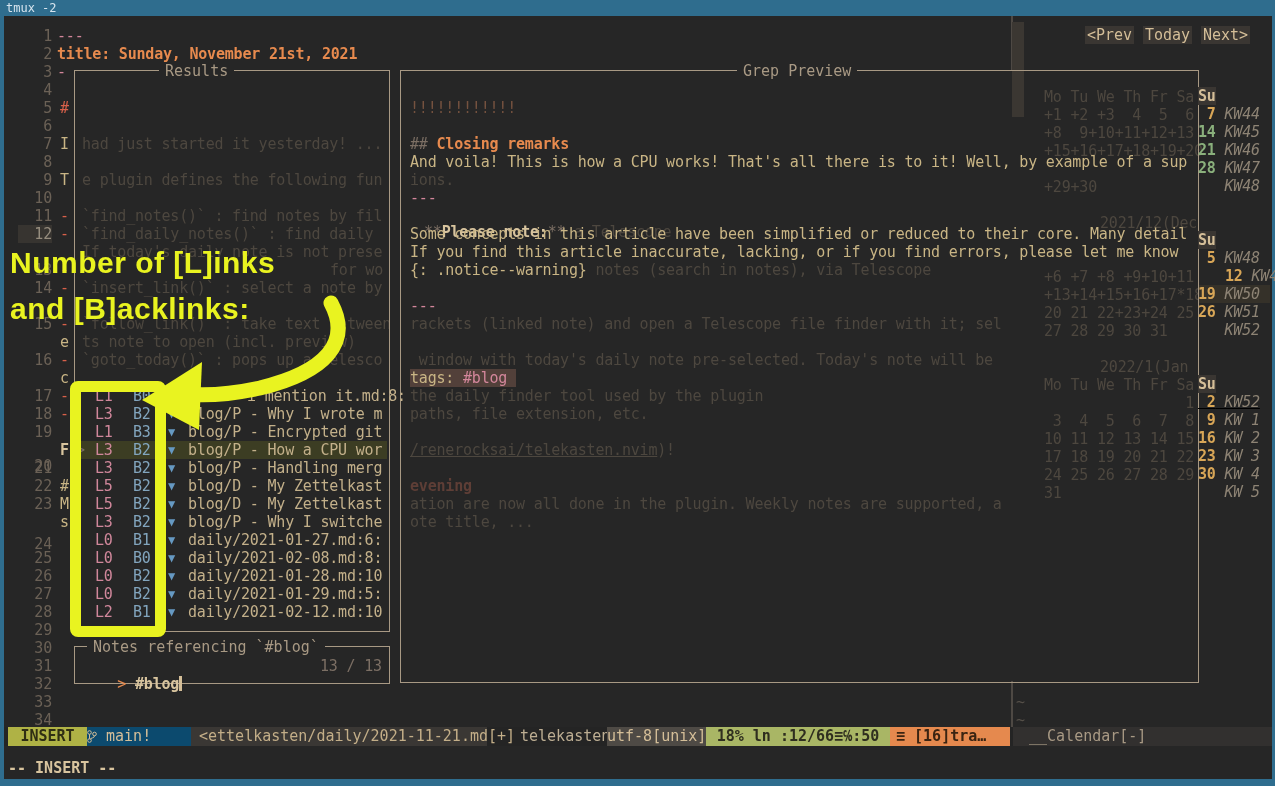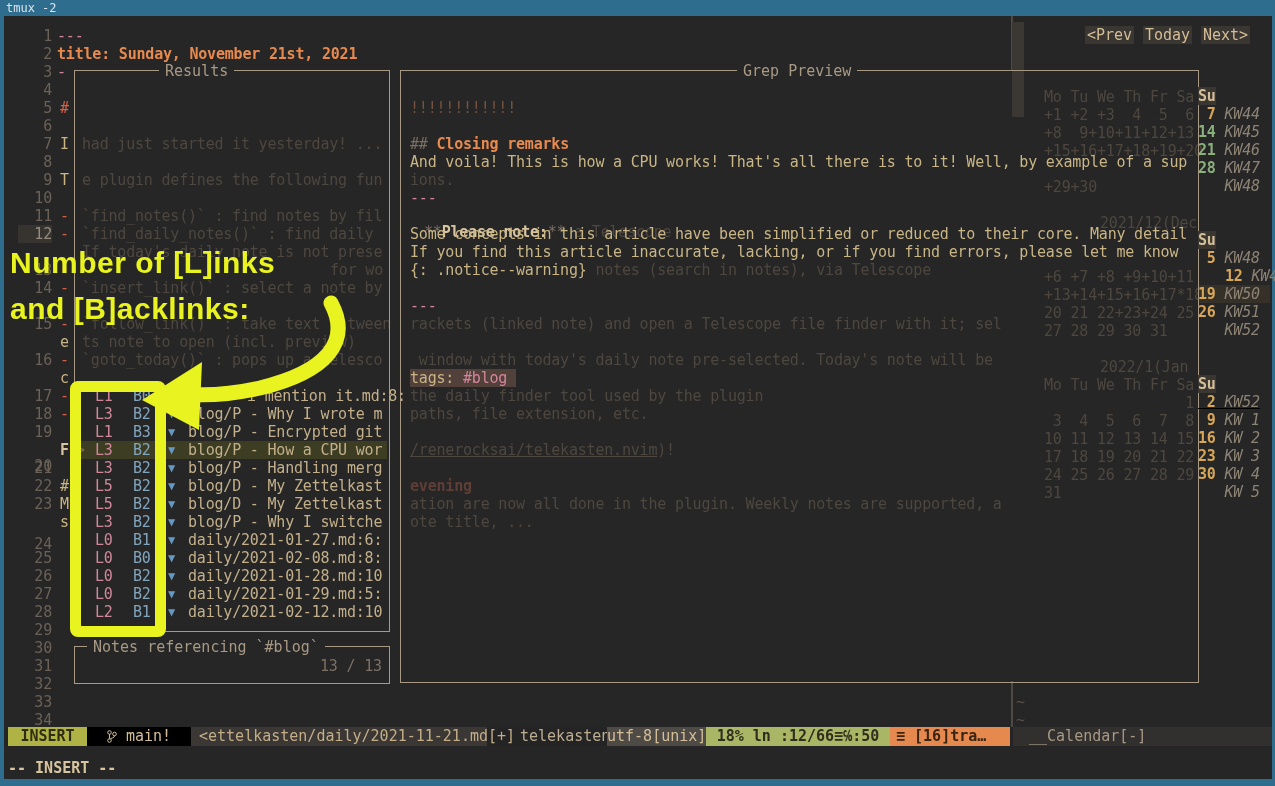--- a/index.html
+++ b/index.html
@@ -29,21 +29,21 @@
                font:15px/18px "DejaVu Sans Mono",monospace;white-space:pre;}
   .vsep{position:absolute;width:2px;background:#4e4944;z-index:1;}
   .navbtn{position:absolute;top:26px;background:#3a3632;color:#d4be98;padding:0 2px;
           font:15px/18px "DejaVu Sans Mono",monospace;z-index:2;}
   .suhdr{background:#3a3632;color:#d4be98;font-weight:bold;}
   
   .statusbar{position:absolute;left:4px;top:727px;width:1268px;height:19px;background:#242424;z-index:6;}
   .seg{position:absolute;top:0;height:19px;font:15px/19px "DejaVu Sans Mono",monospace;
        white-space:pre;box-sizing:border-box;}
   .seg-mode{left:4px;width:79px;background:#afb245;color:#2f2e14;font-weight:bold;text-align:center;}
-  .seg-branch{left:83px;width:104px;background:#000000;color:#d4be98;text-align:center;}
+  .seg-branch{left:83px;width:104px;background:#0c4a6e;color:#d4be98;}
   .seg-file{left:187px;width:296px;background:#3a3734;color:#c3ae88;padding-left:8px;}
   .seg-center{left:516px;color:#bdae93;}
   .seg-enc{left:603px;width:99px;background:#4e4a45;color:#d4be98;text-align:center;}
   .seg-pos{left:702px;width:184px;background:#a9b665;color:#2f2e1f;font-weight:bold;text-align:center;}
   .seg-warn{left:886px;width:120px;background:#e5894e;color:#3a2412;font-weight:bold;padding-left:6px;}
   .seg-cal{left:1009px;width:259px;background:#32302f;color:#a89984;padding-left:16px;}
   .cmdline{position:absolute;left:8px;top:759px;color:#d8c49e;font:bold 15px/18px "DejaVu Sans Mono",monospace;z-index:6;}
   
   .ann-text{position:absolute;color:#e9f320;font:900 30px/34px "Liberation Sans",sans-serif;z-index:10;letter-spacing:0.5px;}
   .ybox{position:absolute;left:70px;top:381px;width:74px;height:234px;border:11px solid #e9f320;
@@ -76,20 +76,23 @@
   <div class="panel" style="left:74px;top:70px;width:314px;height:560px;">
     <span class="panel-title" style="left:84px;">Results</span>
   </div>
   <div class="panel" style="left:400px;top:70px;width:797px;height:611px;">
     <span class="panel-title" style="left:336px;">Grep Preview</span>
   </div>
   <div class="panel" style="left:74px;top:646px;width:314px;height:36px;">
     <span class="panel-title" style="left:12px;">Notes referencing `#blog`</span>
   </div>
 
+  <div class="row z4" style="left:82px;top:657px;">
+    <span class="s-orange">&gt;</span><span> </span><span class="s-fgb">#blog</span><span class="cursorbar"></span>
+  </div>
   <div class="row z4" style="left:320px;top:657px;color:#7c6f64;">13 / 13</div>
 
   <div class="statusbar">
     <span class="seg seg-mode">INSERT</span>
     <span class="seg seg-branch"><svg width="10" height="13" viewBox="0 0 10 13" style="vertical-align:-2px">
           <circle cx="2.5" cy="2.5" r="1.8" fill="none" stroke="#d4be98"></circle>
           <circle cx="2.5" cy="10.5" r="1.8" fill="none" stroke="#d4be98"></circle>
           <circle cx="7.5" cy="4" r="1.8" fill="none" stroke="#d4be98"></circle>
           <path d="M2.5 4.3 v4.4 M7.5 5.8 C7.5 8.5 3.5 7.5 3 9.5" fill="none" stroke="#d4be98"></path>
         </svg> <span>main!</span></span>

